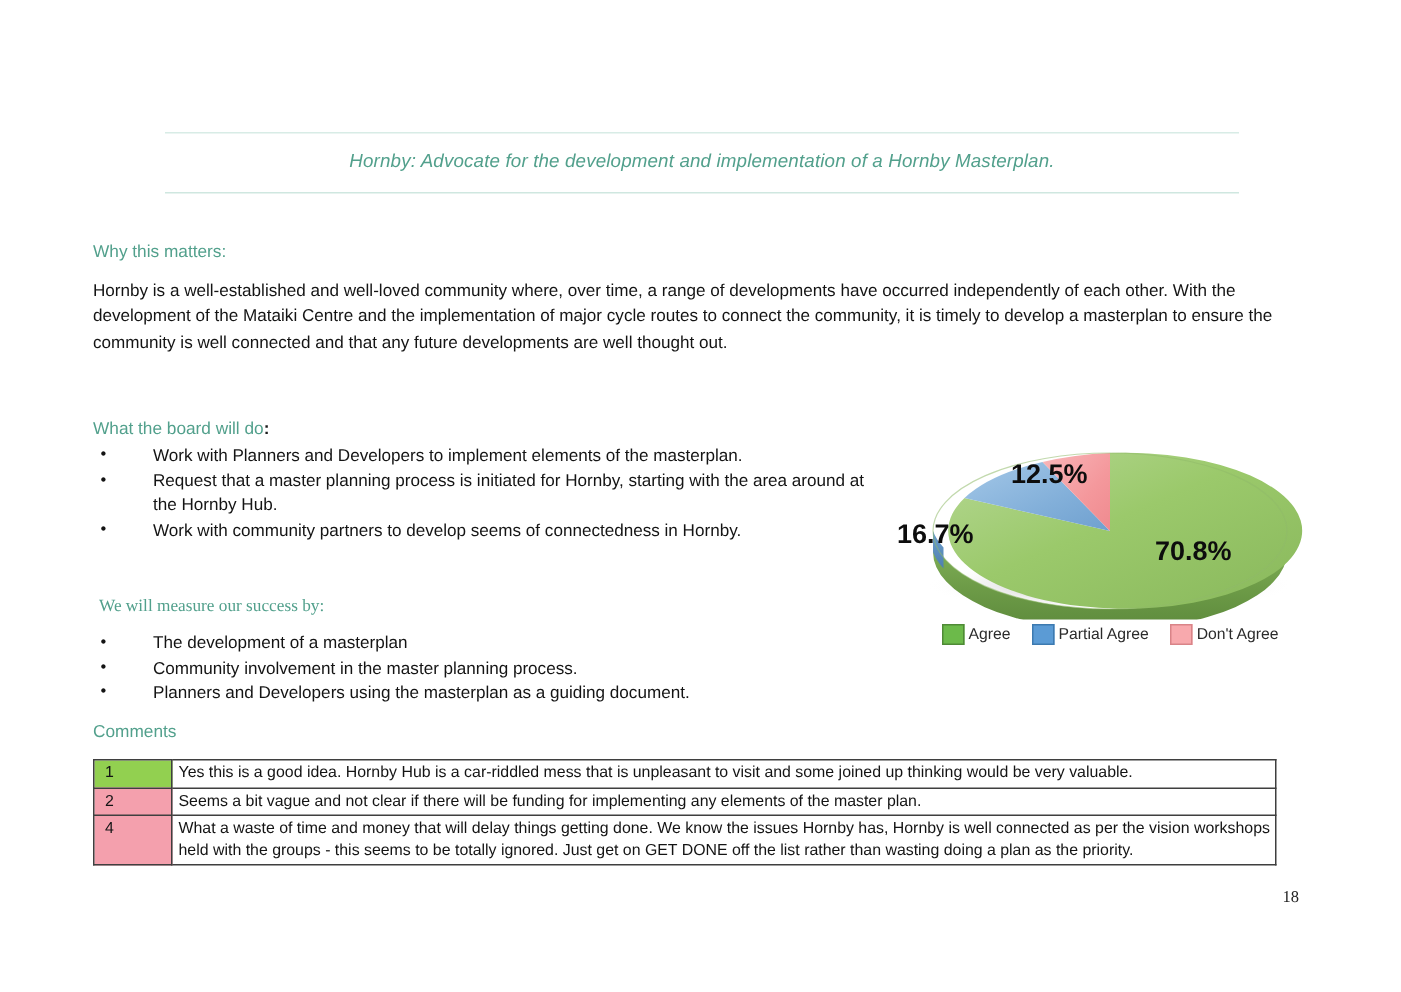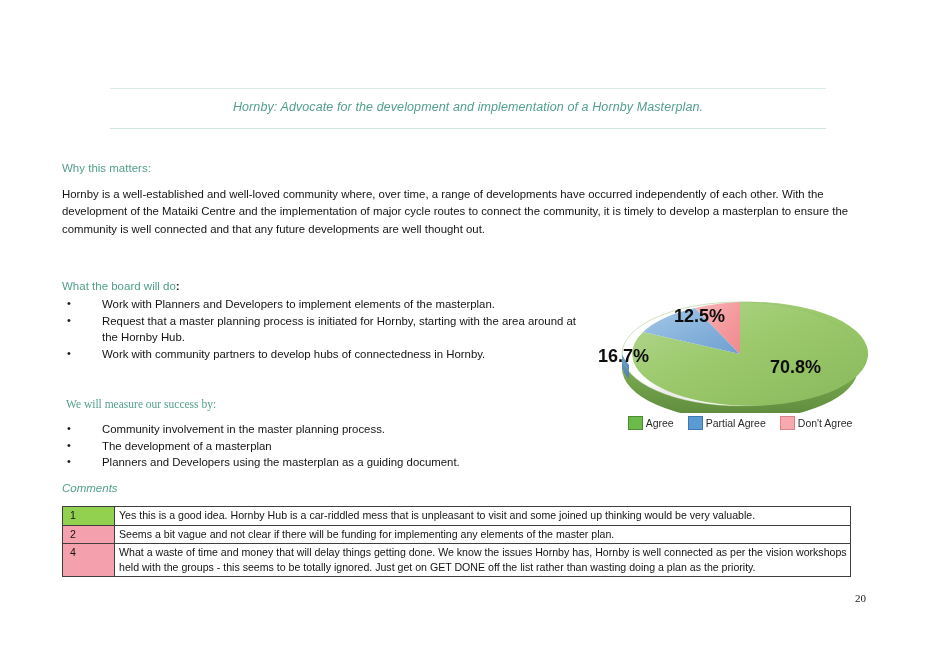--- a/index.html
+++ b/index.html
@@ -56,21 +56,21 @@
     color: #52a08c;
     text-align: center;
   }
   .sec-head .bold-colon {
     color: #1a1a1a;
     font-weight: bold;
   }
   #head-why   { left: 62px;  top: 162px; }
   #head-board { left: 62px;  top: 280px; }
   #head-measure { left: 66px; top: 398px; font-family: Liberation Serif, serif; }
-  #head-comments { left: 62px; top: 482px; font-style: italic; }
+  #head-comments { left: 62px; top: 482px; }
 
   
   .body-para {
     position: absolute;
     left: 62px;
     top: 186px;
     width: 806px;
     font-size: 11.4px;
     line-height: 17.3px;
     color: #141414;
@@ -216,27 +216,27 @@
   <div class="doc-title">Hornby: Advocate for the development and implementation of a Hornby Masterplan.</div>
   <div class="rule-bottom"></div>
 
   <div class="sec-head" id="head-why">Why this matters:</div>
   <div class="body-para">Hornby is a well-established and well-loved community where, over time, a range of developments have occurred independently of each other. With the development of the Mataiki Centre and the implementation of major cycle routes to connect the community, it is timely to develop a masterplan to ensure the community is well connected and that any future developments are well thought out.</div>
 
   <div class="sec-head" id="head-board"><span>What the board will do</span><span class="bold-colon">:</span></div>
   <ul class="bullets" id="bullets-board">
     <li>Work with Planners and Developers to implement elements of the masterplan.</li>
     <li>Request that a master planning process is initiated for Hornby, starting with the area around at the Hornby Hub.</li>
-    <li>Work with community partners to develop hubs of connectedness in Hornby.</li>
+    <li>Work with community partners to develop seems of connectedness in Hornby.</li>
   </ul>
 
   <div class="sec-head" id="head-measure">We will measure our success by:</div>
   <ul class="bullets" id="bullets-measure">
+    <li>The development of a masterplan</li>
     <li>Community involvement in the master planning process.</li>
-    <li>The development of a masterplan</li>
     <li>Planners and Developers using the masterplan as a guiding document.</li>
   </ul>
 
   <div class="sec-head" id="head-comments">Comments</div>
 
   <div class="chart-block">
 
     <div class="chart-canvas">
       <svg viewBox="0 0 284 145" width="284" height="145">
         <defs>
@@ -316,15 +316,15 @@
         <td class="num disagree">2</td>
         <td>Seems a bit vague and not clear if there will be funding for implementing any elements of the master plan.</td>
       </tr>
       <tr>
         <td class="num disagree">4</td>
         <td>What a waste of time and money that will delay things getting done. We know the issues Hornby has, Hornby is well connected as per the vision workshops held with the groups - this seems to be totally ignored. Just get on GET DONE off the list rather than wasting doing a plan as the priority.</td>
       </tr>
     </tbody>
   </table>
 
-  <div class="page-number">20</div>
+  <div class="page-number">18</div>
 
 </div>
 
 </body></html>

